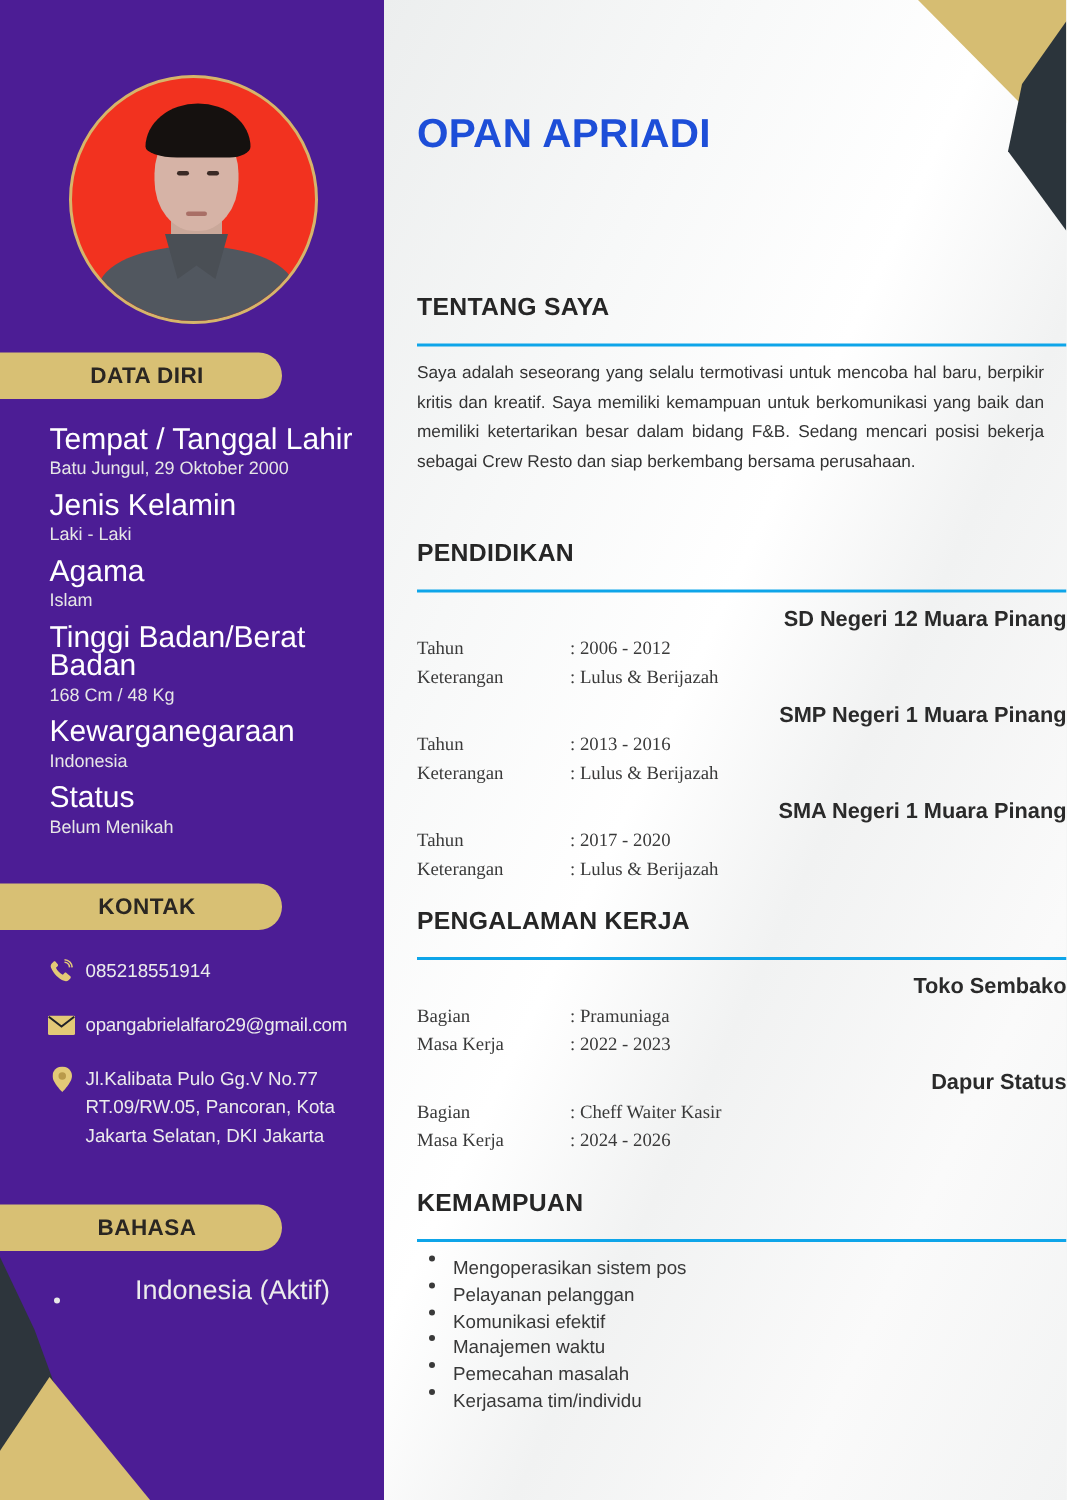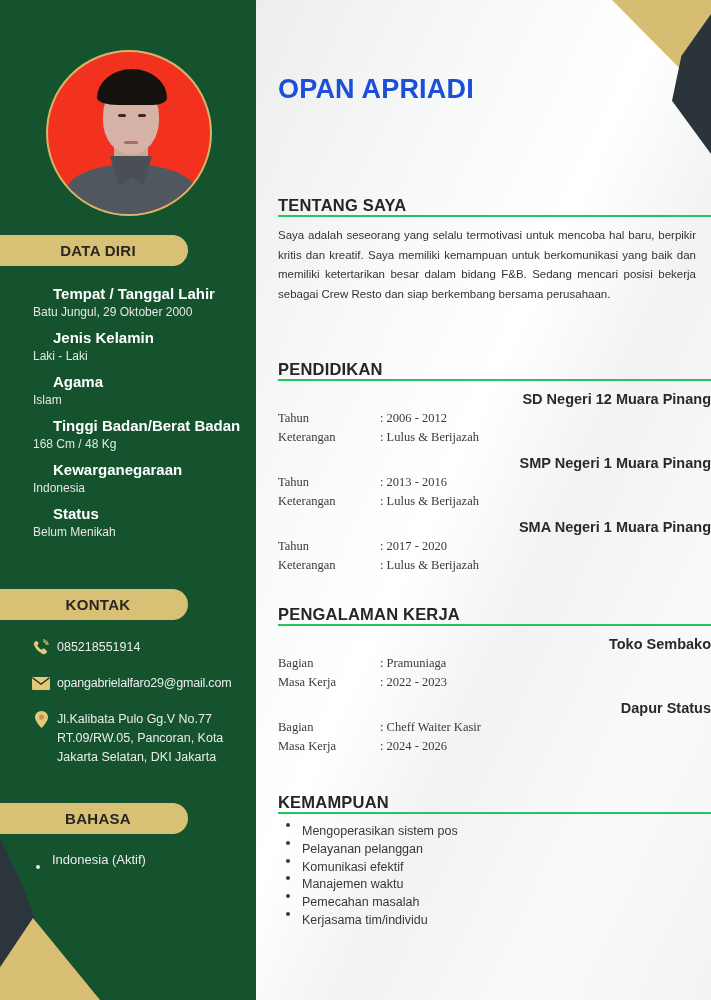--- a/index.html
+++ b/index.html
@@ -23,21 +23,21 @@
   }
   .deco-dark-tr {
     position: absolute; left: 672px; top: 14px; width: 39px; height: 140px;
     background: #2b343b;
     clip-path: polygon(100% 0, 100% 100%, 0 62%, 24% 30%);
   }
 
   
   .sidebar {
     position: absolute; left: 0; top: 0; width: 256px; height: 1000px;
-    background: #14532d;
+    background: #4c1d95;
     color: #ffffff;
     overflow: hidden;
   }
   .deco-dark-bl {
     position: absolute; left: 0; top: 838px; width: 42px; height: 162px;
     background: #2d353c;
     clip-path: polygon(0 0, 55% 30%, 100% 62%, 20% 100%, 0 100%);
   }
   .deco-gold-bl {
     position: absolute; left: 0; top: 918px; width: 100px; height: 82px;
@@ -93,62 +93,62 @@
     padding-left: 8px;
   }
   .pill-data { top: 235px; }
   .pill-kontak { top: 589px; }
   .pill-bahasa { top: 803px; }
 
   .info-list { position: absolute; left: 33px; top: 284px; width: 215px; }
   .info-item { margin-bottom: 7px; }
   .info-label {
     font-family: "Liberation Sans", sans-serif;
-    font-weight: bold; font-size: 15px; color: #ffffff; line-height: 19px; margin-left: 20px;
+    font-weight: normal; font-size: 20px; color: #ffffff; line-height: 19px;
   }
   .info-value {
     font-family: "Liberation Sans", sans-serif;
     font-size: 12px; color: #e6e6e6; line-height: 18px;
   }
 
   .contact-list { position: absolute; left: 32px; top: 638px; width: 220px; }
   .contact-item { display: flex; align-items: flex-start; margin-bottom: 17px; }
   .contact-icon { width: 18px; height: 18px; margin-right: 7px; flex: none; display: flex; align-items: center; justify-content: center; }
   .contact-text {
     font-family: "Liberation Sans", sans-serif;
     font-size: 12.5px; color: #ececec; line-height: 19px;
   }
   .contact-item.email .contact-text { letter-spacing: -0.2px; }
 
   .lang-list { position: absolute; left: 36px; top: 851px; list-style: none; }
   .lang-list li {
     font-family: "Liberation Sans", sans-serif;
-    font-size: 13px; color: #ececec; line-height: 18px;
-    display: flex; align-items: flex-end;
+    font-size: 18px; color: #ececec; line-height: 18px;
+    display: flex; align-items: flex-end; gap: 38px;
   }
   .bullet { display: inline-block; width: 4px; height: 4px; border-radius: 50%; background: #e8e8e8; margin-right: 12px; }
 
   
   .name {
     position: absolute; left: 278px; top: 74px;
     font-family: "Liberation Sans", sans-serif;
     font-weight: bold; font-size: 27px; color: #1d4ed8; letter-spacing: 0.2px;
   }
   .subtitle {
     position: absolute; left: 278px; top: 115px;
     font-family: "Liberation Sans", sans-serif;
     font-style: italic; font-size: 20px; color: #3a3a3a;
   }
   .section { position: absolute; left: 278px; width: 433px; }
   .section-title {
     font-family: "Liberation Sans", sans-serif;
     font-weight: bold; font-size: 16.5px; color: #262626;
     letter-spacing: 0.2px;
-    padding-bottom: 0;
-    border-bottom: 2px solid #22c55e;
+    padding-bottom: 14px;
+    border-bottom: 2px solid #0ea5e9;
     line-height: 20px;
   }
   .sec-about { top: 195px; }
   .sec-edu { top: 359px; }
   .sec-work { top: 604px; }
   .sec-skill { top: 792px; }
 
   .about-text {
     margin-top: 9px; width: 418px;
     font-family: "Liberation Sans", sans-serif;

